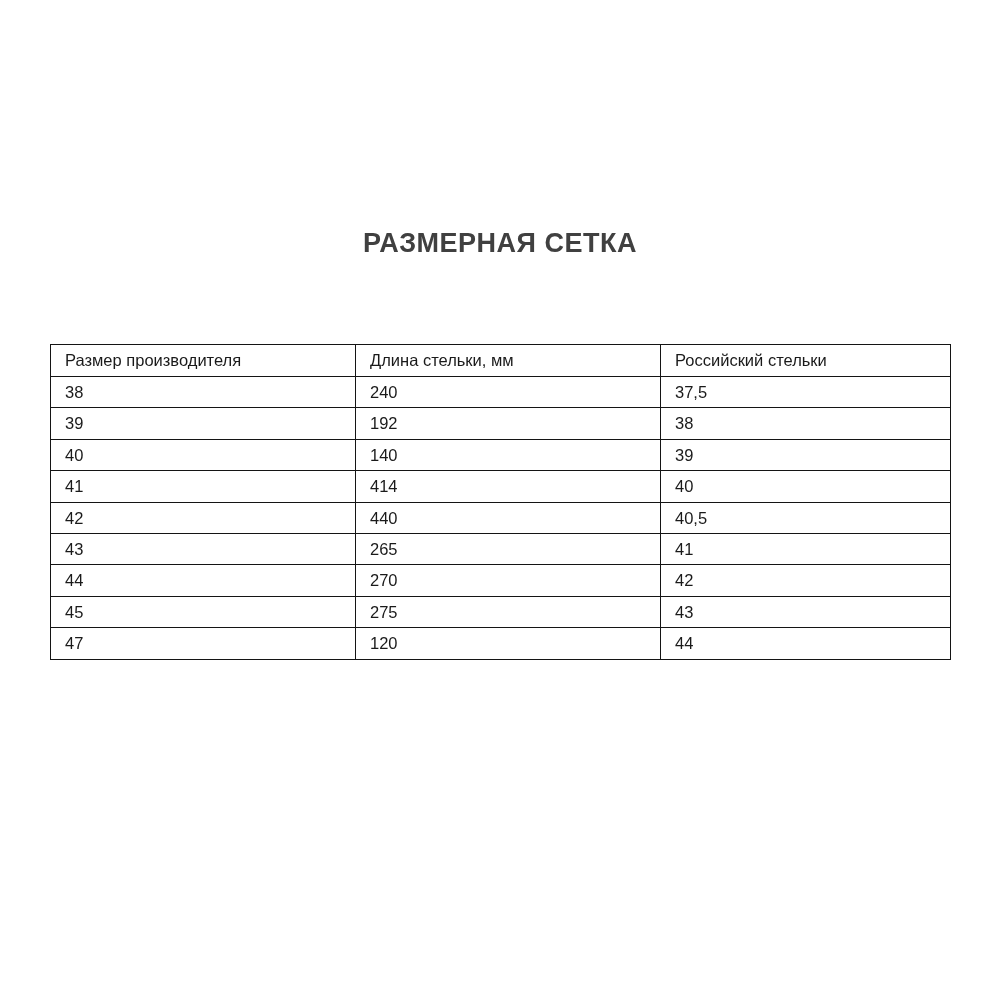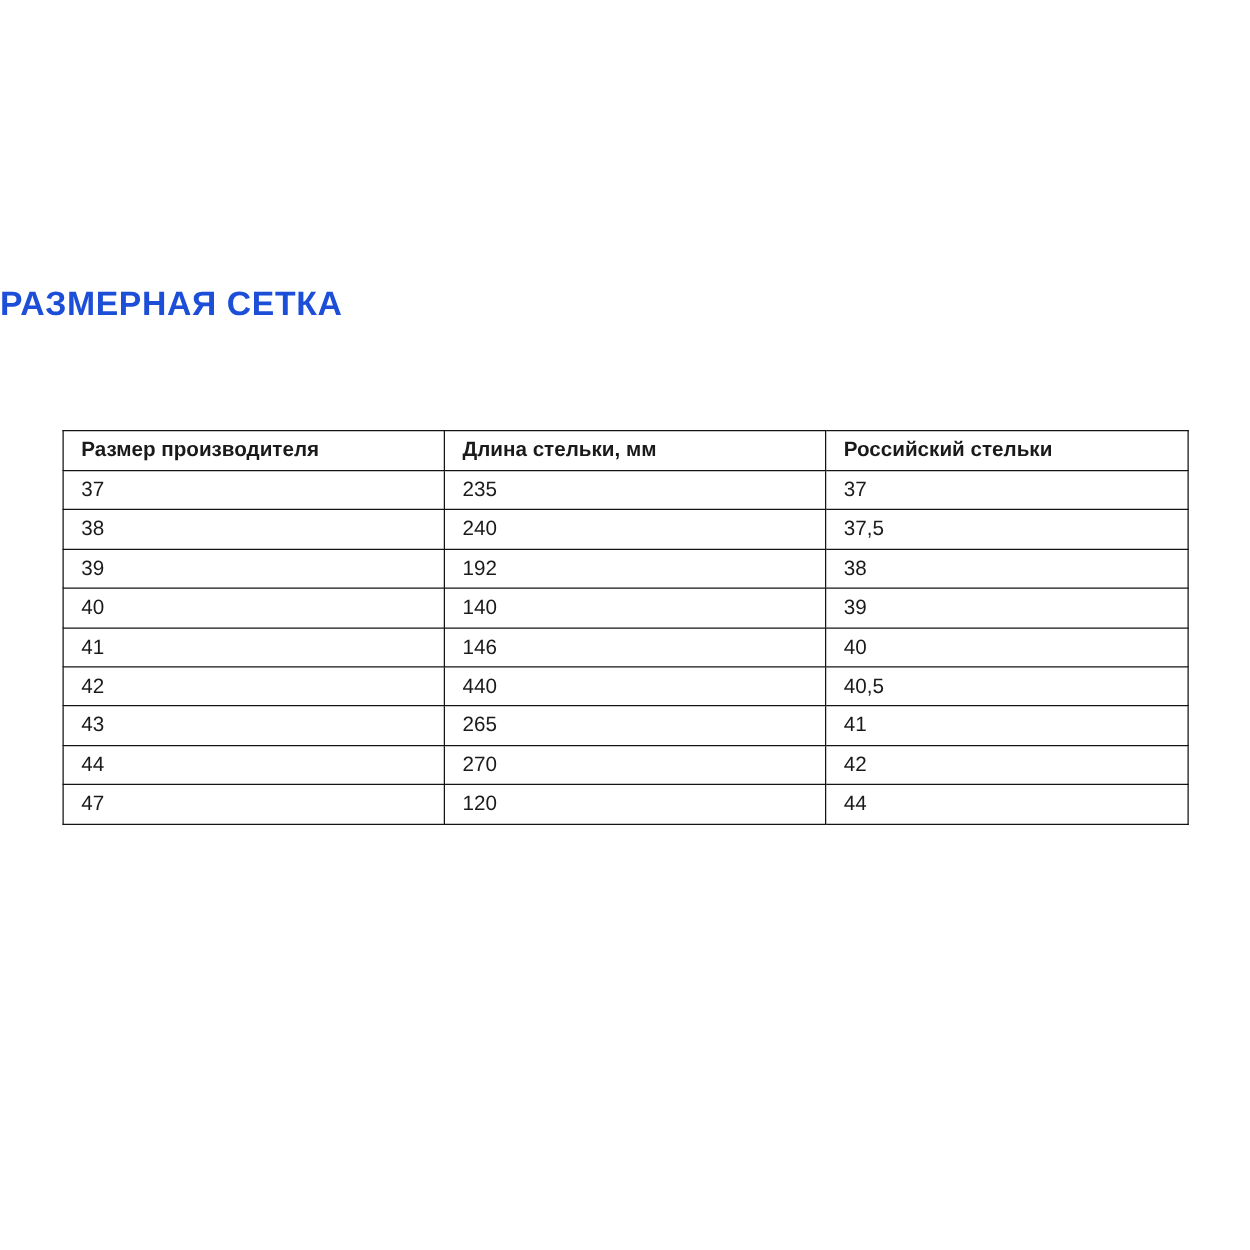--- a/index.html
+++ b/index.html
@@ -21,24 +21,25 @@
     top: 0;
     width: 1000px;
     height: 1000px;
     background: #ffffff;
   }
   .title {
     position: absolute;
     left: 0;
     top: 228px;
     width: 1000px;
+    text-align: center;
     font-size: 27px;
     font-weight: bold;
     letter-spacing: 0.5px;
-    color: #1d4ed8;
+    color: #404040;
   }
   .table-wrap {
     position: absolute;
     left: 50px;
     top: 344px;
     width: 900px;
   }
   table.size-grid {
     border-collapse: collapse;
     width: 900px;
@@ -54,21 +55,21 @@
     padding: 0 0 0 14px;
     font-size: 16.5px;
     font-weight: normal;
     height: 30.4px;
     line-height: 30.4px;
     color: #1a1a1a;
     white-space: nowrap;
     overflow: hidden;
   }
   table.size-grid thead th {
-    font-weight: bold;
+    font-weight: normal;
     height: 31px;
     line-height: 31px;
   }
 </style>
 </head>
 <body>
 
 <div class="page">
 
   <div class="title">РАЗМЕРНАЯ СЕТКА</div>
@@ -82,60 +83,60 @@
       </colgroup>
       <thead>
         <tr>
           <th>Размер производителя</th>
           <th>Длина стельки, мм</th>
           <th>Российский стельки</th>
         </tr>
       </thead>
       <tbody>
         <tr>
-          <td>37</td>
-          <td>235</td>
-          <td>37</td>
-        </tr>
-        <tr>
           <td>38</td>
           <td>240</td>
           <td>37,5</td>
         </tr>
         <tr>
           <td>39</td>
           <td>192</td>
           <td>38</td>
         </tr>
         <tr>
           <td>40</td>
           <td>140</td>
           <td>39</td>
         </tr>
         <tr>
           <td>41</td>
-          <td>146</td>
+          <td>414</td>
           <td>40</td>
         </tr>
         <tr>
           <td>42</td>
           <td>440</td>
           <td>40,5</td>
         </tr>
         <tr>
           <td>43</td>
           <td>265</td>
           <td>41</td>
         </tr>
         <tr>
           <td>44</td>
           <td>270</td>
           <td>42</td>
         </tr>
         <tr>
+          <td>45</td>
+          <td>275</td>
+          <td>43</td>
+        </tr>
+        <tr>
           <td>47</td>
           <td>120</td>
           <td>44</td>
         </tr>
       </tbody>
     </table>
   </div>
 
 </div>
 

